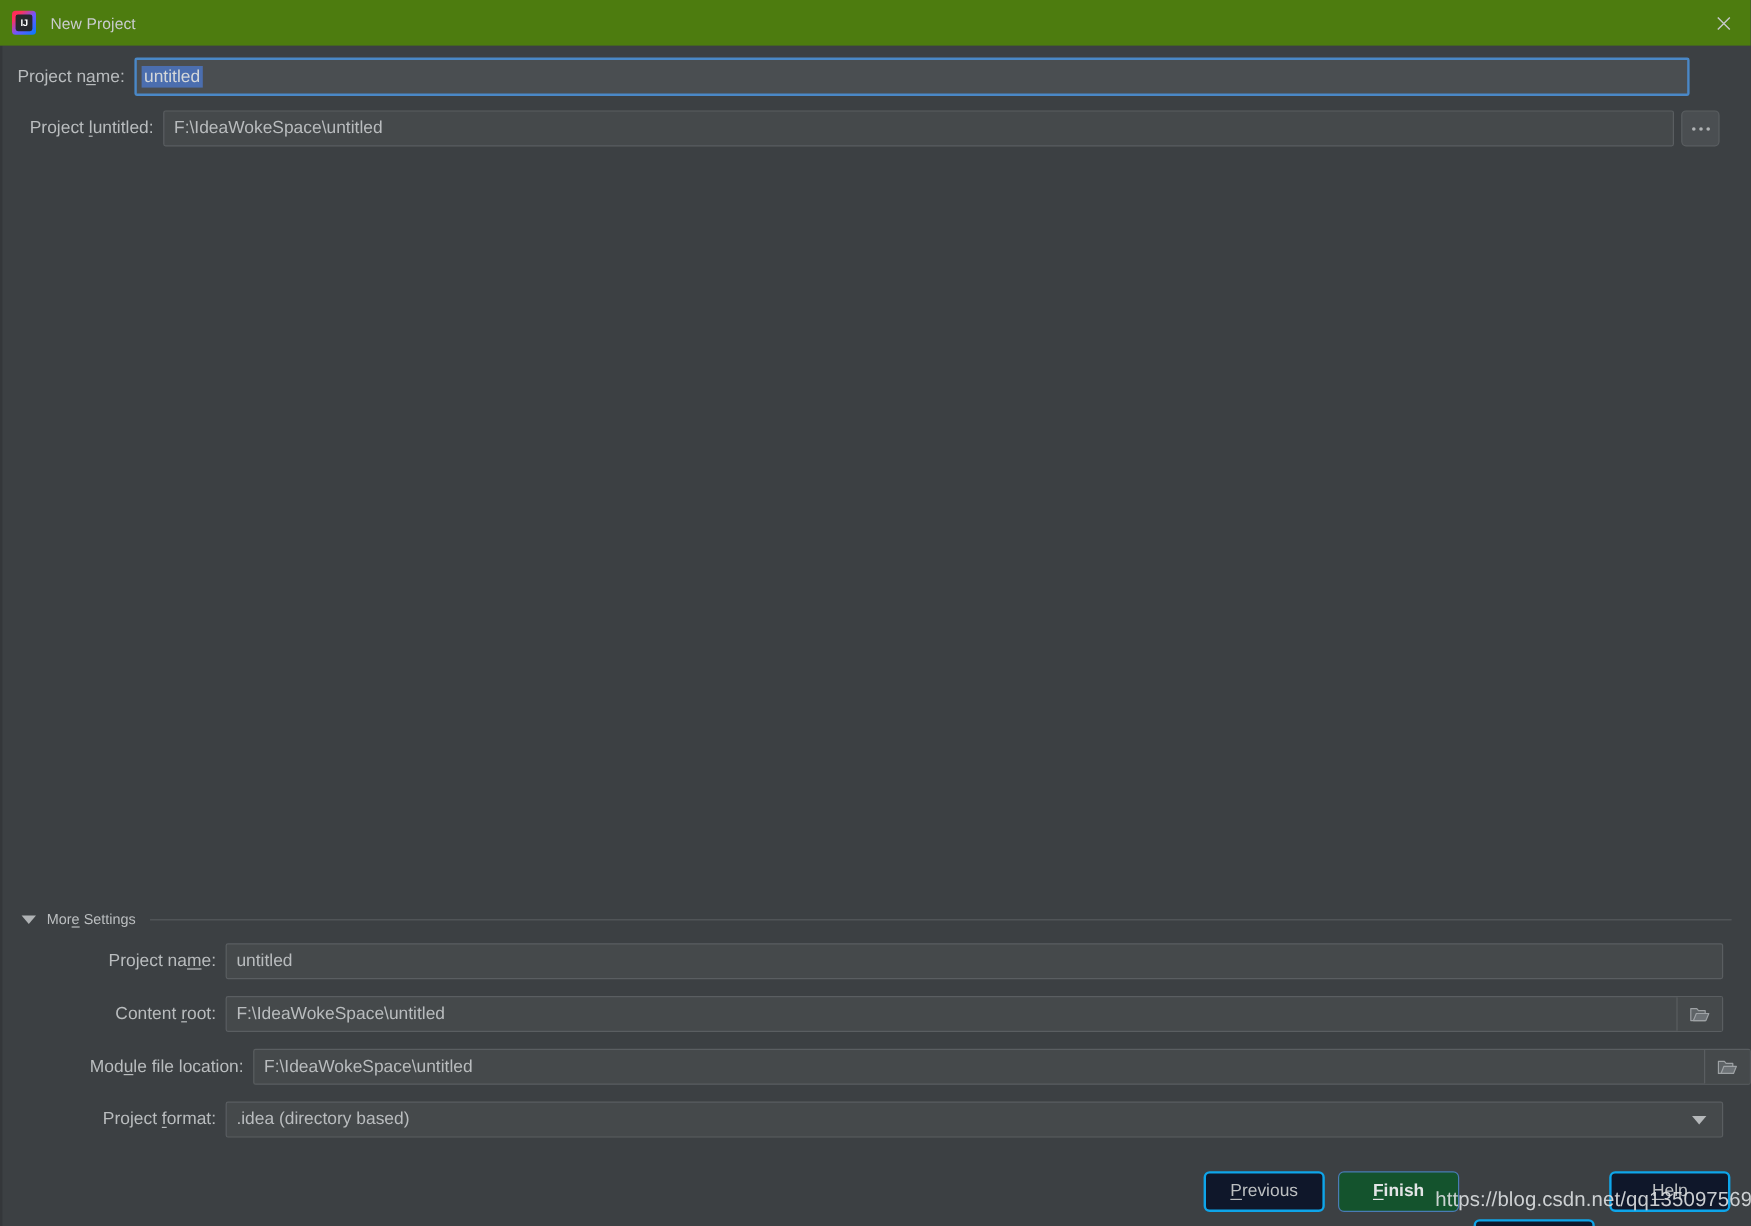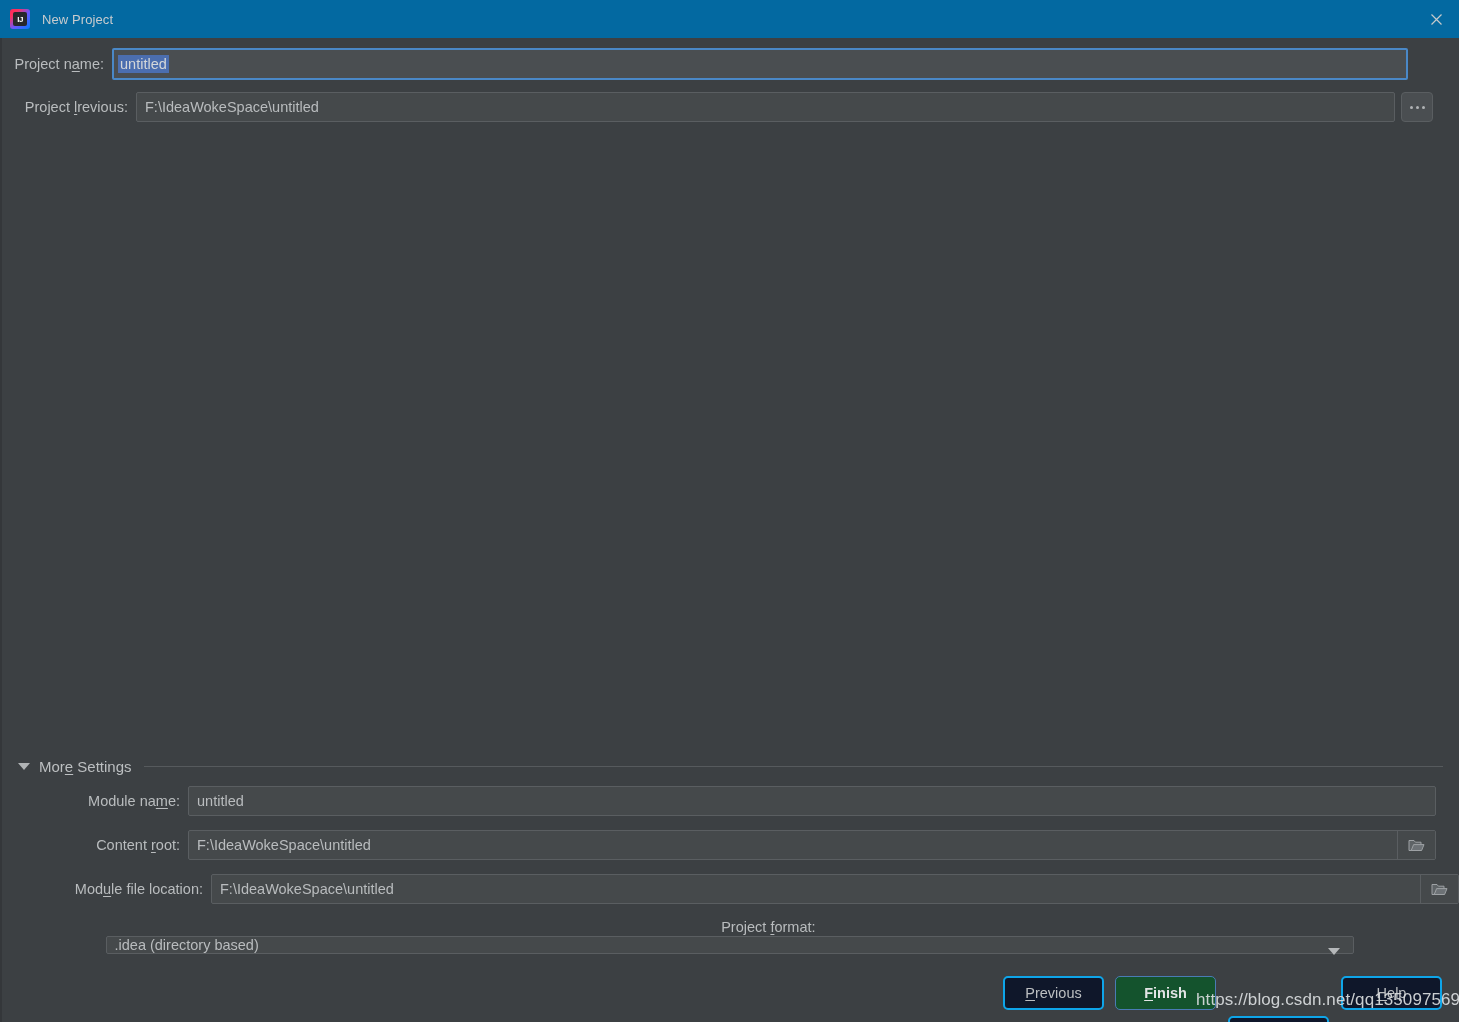--- a/index.html
+++ b/index.html
@@ -17,21 +17,21 @@
     height: 1022px;
     background: #3c4043;
     color: #bbbbbb;
   }
 
   
   #titlebar {
     position: absolute;
     left: 0; top: 0;
     width: 1459px; height: 38px;
-    background: #0369a1;
+    background: #4d7c0f;
     display: flex;
     align-items: center;
   }
   #app-icon {
     width: 20px; height: 20px;
     margin-left: 10px;
     position: relative;
     border-radius: 3px;
     overflow: hidden;
     background: linear-gradient(135deg, #fe2857 0%, #fe315d 22%, #6b57ff 55%, #007efc 100%);
@@ -170,21 +170,21 @@
     cursor: pointer;
   }
   #ms-triangle {
     width: 0; height: 0;
     border-left: 6px solid transparent;
     border-right: 6px solid transparent;
     border-top: 7px solid #b0b3b5;
     margin-right: 9px;
   }
   #ms-label {
-    font-size: 15px;
+    font-size: 12px;
     color: #bcbfc1;
     white-space: nowrap;
   }
   #ms-rule {
     flex: 1;
     height: 1px;
     background: #565a5d;
     margin-left: 12px;
   }
 
@@ -239,21 +239,21 @@
   .dropdown-btn .chev {
     width: 0; height: 0;
     border-left: 6px solid transparent;
     border-right: 6px solid transparent;
     border-top: 7px solid #b5b8ba;
   }
 
   #row-module-name     { top: 786px; }
   #row-content-root    { top: 830px; }
   #row-module-file-loc { top: 874px; justify-content: flex-end; }
-  #row-project-format  { top: 918px; flex-direction: column; }
+  #row-project-format  { top: 918px; }
 
   
   #footer {
     position: absolute;
     left: 0; top: 976px;
     width: 1459px; height: 46px;
   }
   .btn {
     position: absolute;
     top: 0;
@@ -324,21 +324,21 @@
     <div class="lbl-wrap">
       <span class="lbl"><span>Project n</span><span class="mn">a</span><span>me:</span></span>
     </div>
     <div id="project-name-field">
       <span class="sel-text">untitled</span>
     </div>
   </div>
 
   <div class="row-loc">
     <div class="lbl-wrap">
-      <span class="lbl"><span>Project </span><span class="mn">l</span><span>revious:</span></span>
+      <span class="lbl"><span>Project </span><span class="mn">l</span><span>untitled:</span></span>
     </div>
     <div id="project-location-field">
       <span>F:\IdeaWokeSpace\untitled</span>
     </div>
     <div id="browse-btn">
       <span class="dots">
           <i></i>
           <i></i>
           <i></i>
         </span>
@@ -346,21 +346,21 @@
   </div>
 
   <div id="more-settings-header">
     <span id="ms-triangle"></span>
     <span id="ms-label"><span>Mor</span><span class="mn">e</span><span> Settings</span></span>
     <span id="ms-rule"></span>
   </div>
 
   <div class="ms-row" id="row-module-name">
     <div class="lbl-wrap">
-      <span class="lbl"><span>Module na</span><span class="mn">m</span><span>e:</span></span>
+      <span class="lbl"><span>Project na</span><span class="mn">m</span><span>e:</span></span>
     </div>
     <div class="ms-field wide">
       <span class="val">untitled</span>
     </div>
   </div>
 
   <div class="ms-row" id="row-content-root">
     <div class="lbl-wrap">
       <span class="lbl"><span>Content </span><span class="mn">r</span><span>oot:</span></span>
     </div>

